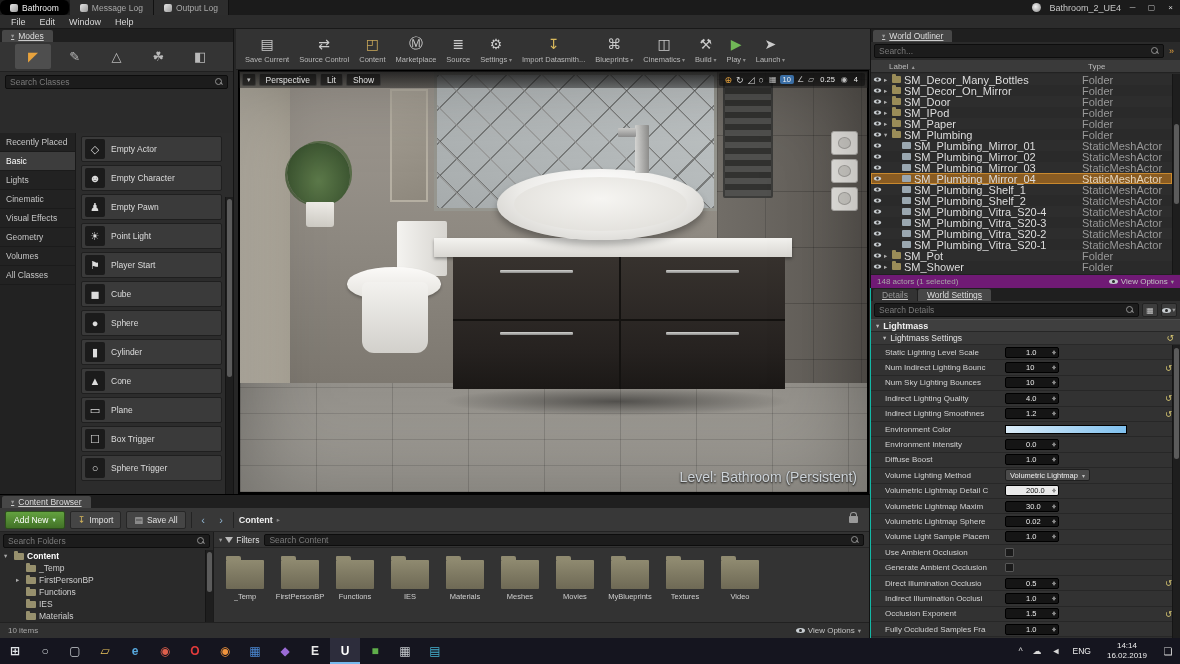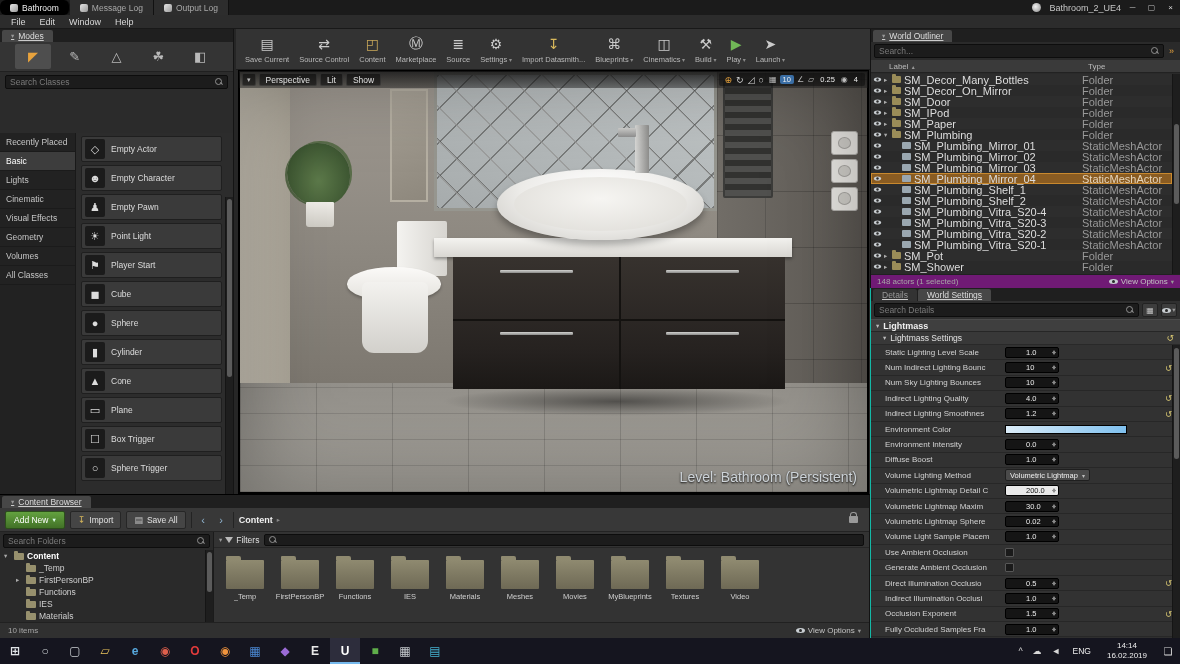--- a/index.html
+++ b/index.html
@@ -1081,20 +1081,21 @@
           </div>
       </div>
       <div class="cb-files" data-name="content-asset-area">
         <div class="filter-row">
           <div class="filters-btn" data-name="filters-button">
             <span class="caret" data-name="chevron-down-icon">▾</span>
             <span class="funnel" data-name="filter-funnel-icon"></span>
             <span>Filters</span>
           </div>
           <div class="searchbox" data-name="search-content-input">
+            <span class="ph">Search Content</span>
             <span class="mag" data-name="search-icon"></span>
           </div>
         </div>
         <div class="folder-grid" data-name="asset-folder-grid">
 
             <div class="tile" data-name="asset-folder">
               <div class="tile-folder" data-name="folder-icon"></div>
               <div class="tile-label">_Temp</div>
             </div>
 

